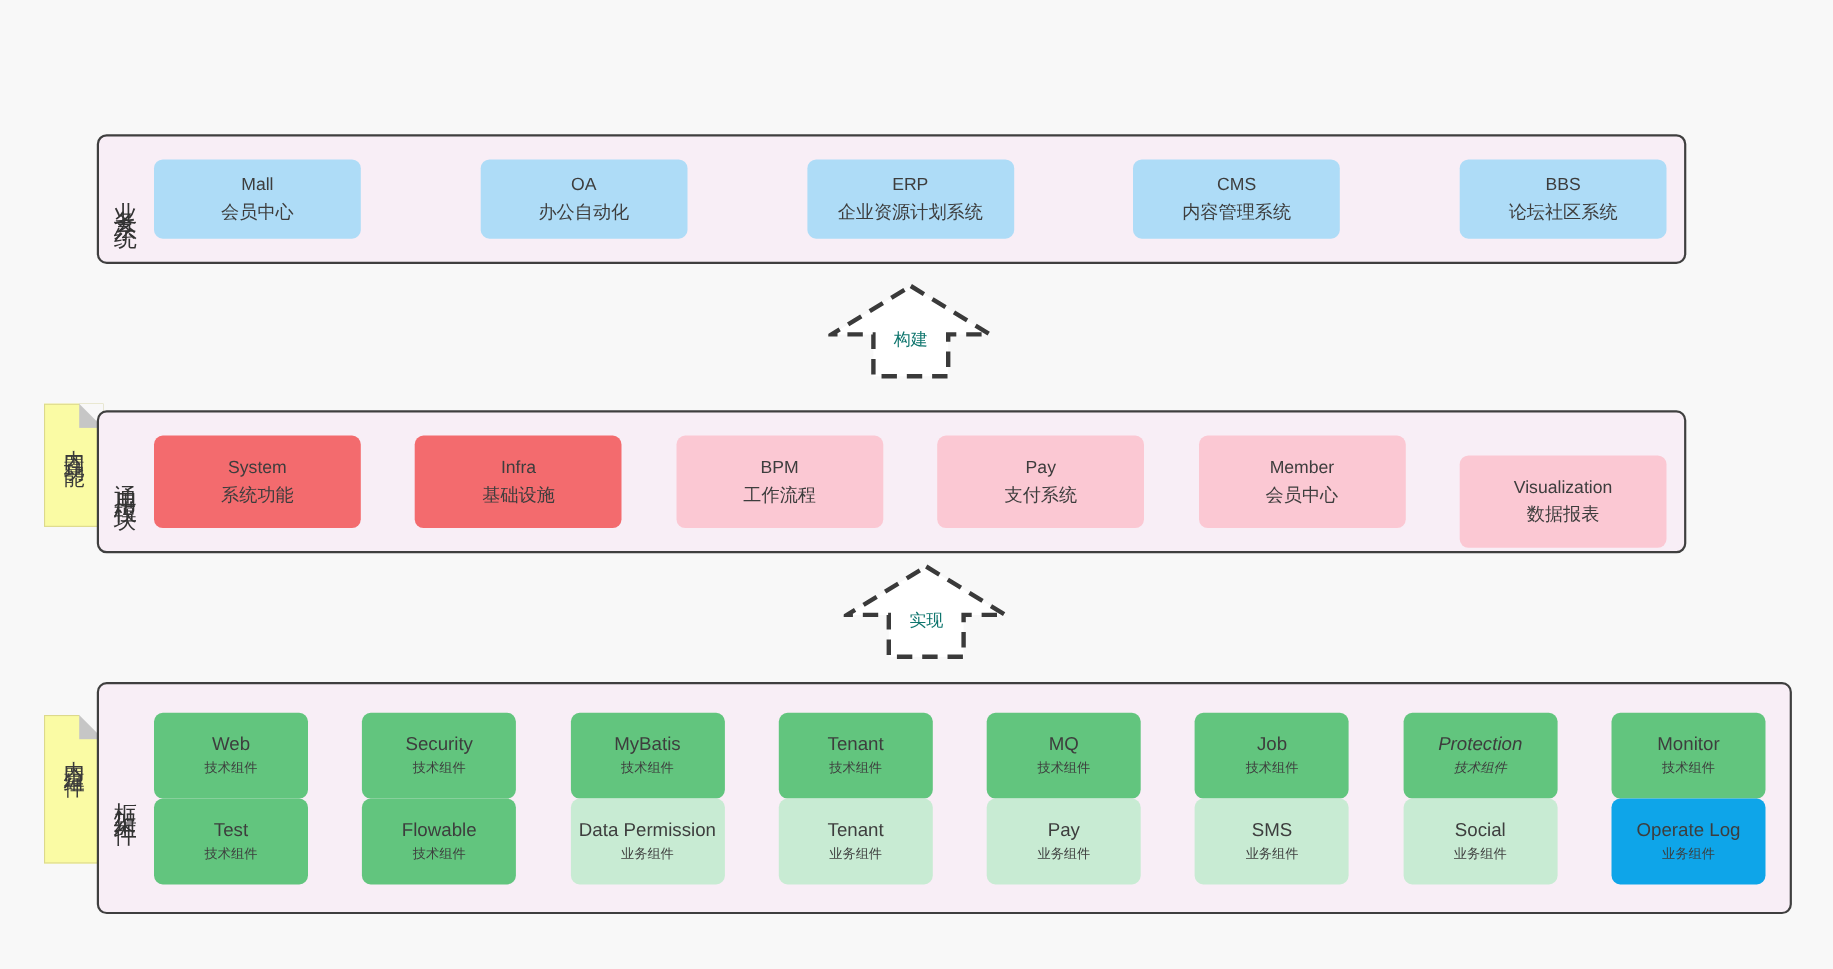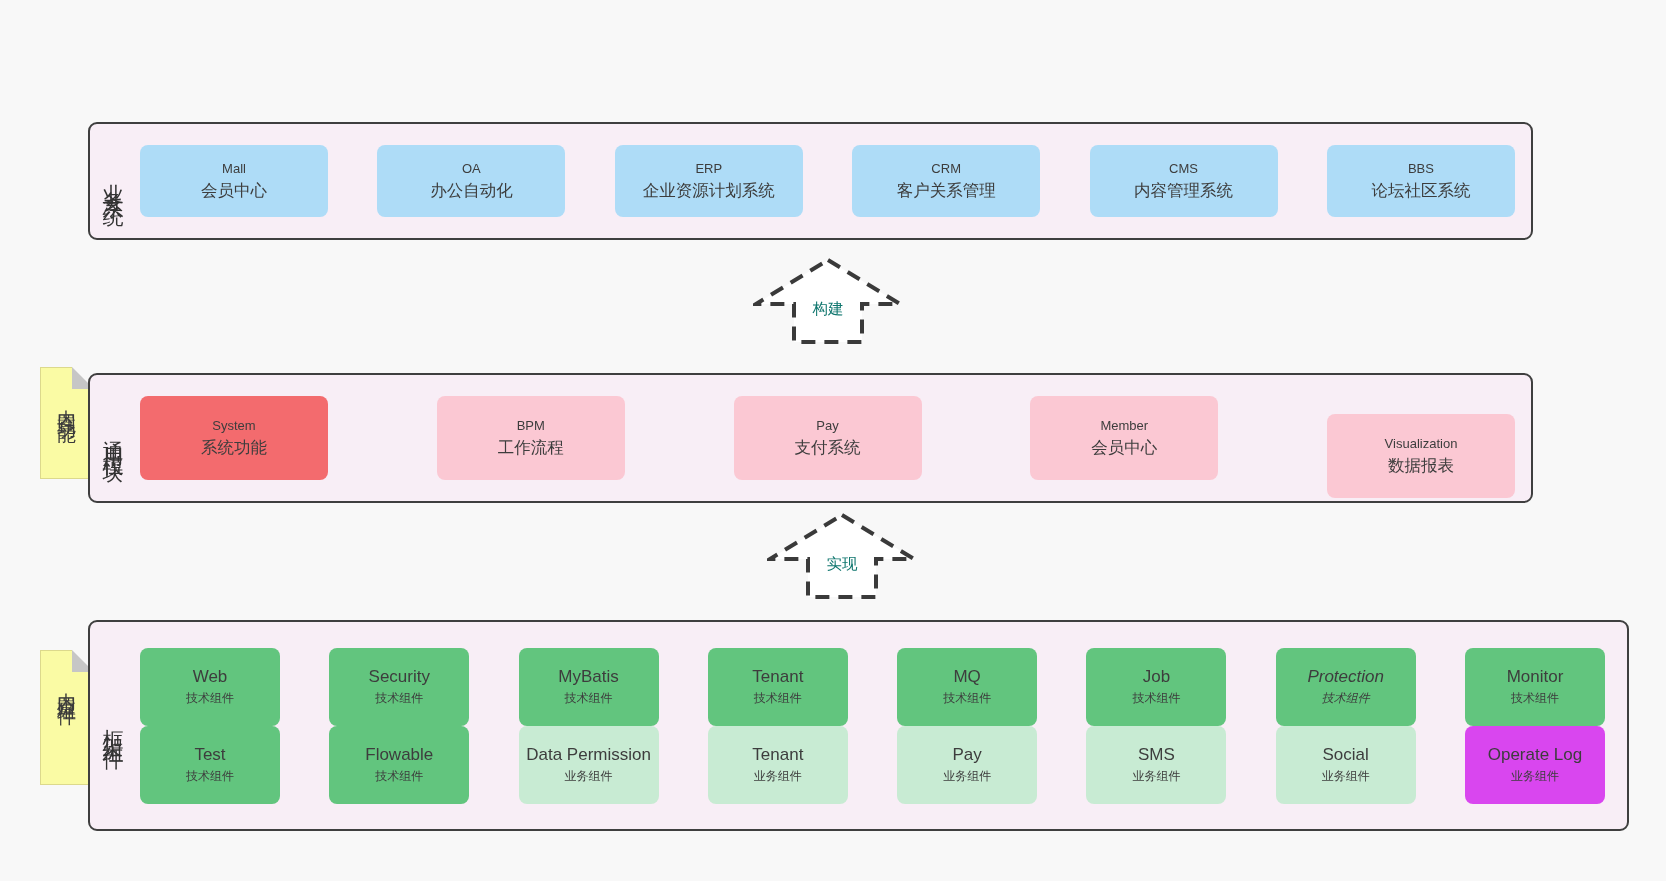--- a/index.html
+++ b/index.html
@@ -41,21 +41,21 @@
     display:flex;
     flex-direction:column;
     justify-content:center;
     align-items:center;
     text-align:center;
     line-height:1.5;
     font-size:17px;
     box-sizing:border-box;
     padding:4px 6px;
   }
-  .box .en{font-size:13px;}
+  .box .en{font-size:16px;}
   .box .cn{font-size:16.5px;}
   .wide{width:188px;}
   #layer-business .box{height:72px;}
   #layer-modules .box{height:84px;}
   .grid{
     flex:1;
     display:flex;
     flex-direction:column;
     margin:0 22px 0 16px;
   }
@@ -124,24 +124,20 @@
       </div>
       <div class="box wide" style="background-color: rgb(174, 220, 247);">
         <div class="en">OA</div>
         <div class="cn">办公自动化</div>
       </div>
       <div class="box wide" style="background-color: rgb(174, 220, 247);">
         <div class="en">ERP</div>
         <div class="cn">企业资源计划系统</div>
       </div>
       <div class="box wide" style="background-color: rgb(174, 220, 247);">
-        <div class="en">CRM</div>
-        <div class="cn">客户关系管理</div>
-      </div>
-      <div class="box wide" style="background-color: rgb(174, 220, 247);">
         <div class="en">CMS</div>
         <div class="cn">内容管理系统</div>
       </div>
       <div class="box wide" style="background-color: rgb(174, 220, 247);">
         <div class="en">BBS</div>
         <div class="cn">论坛社区系统</div>
       </div>
     </div>
   </section>
 
@@ -156,20 +152,24 @@
     <div class="vtext">内置功能</div>
   </div>
 
   <section class="layer" id="layer-modules" style="left: 88px; top: 373px; width: 1445px; height: 130px; background-color: rgb(248, 238, 246);">
     <div class="vlabel">通用模块</div>
     <div class="boxes">
       <div class="box wide" style="background-color: rgb(243, 107, 110);">
         <div class="en">System</div>
         <div class="cn">系统功能</div>
       </div>
+      <div class="box wide" style="background-color: rgb(243, 107, 110);">
+        <div class="en">Infra</div>
+        <div class="cn">基础设施</div>
+      </div>
       <div class="box wide" style="background-color: rgb(251, 200, 211);">
         <div class="en">BPM</div>
         <div class="cn">工作流程</div>
       </div>
       <div class="box wide" style="background-color: rgb(251, 200, 211);">
         <div class="en">Pay</div>
         <div class="cn">支付系统</div>
       </div>
       <div class="box wide" style="background-color: rgb(251, 200, 211);">
         <div class="en">Member</div>
@@ -252,21 +252,21 @@
           <div class="cn">业务组件</div>
         </div>
         <div class="box" style="background-color: rgb(200, 235, 211);">
           <div class="en">SMS</div>
           <div class="cn">业务组件</div>
         </div>
         <div class="box" style="background-color: rgb(200, 235, 211);">
           <div class="en">Social</div>
           <div class="cn">业务组件</div>
         </div>
-        <div class="box" style="background-color: #d946ef;">
+        <div class="box" style="background-color: #0ea5e9;">
           <div class="en">Operate Log</div>
           <div class="cn">业务组件</div>
         </div>
       </div>
     </div>
   </section>
 
 </div>
 
 </body></html>

